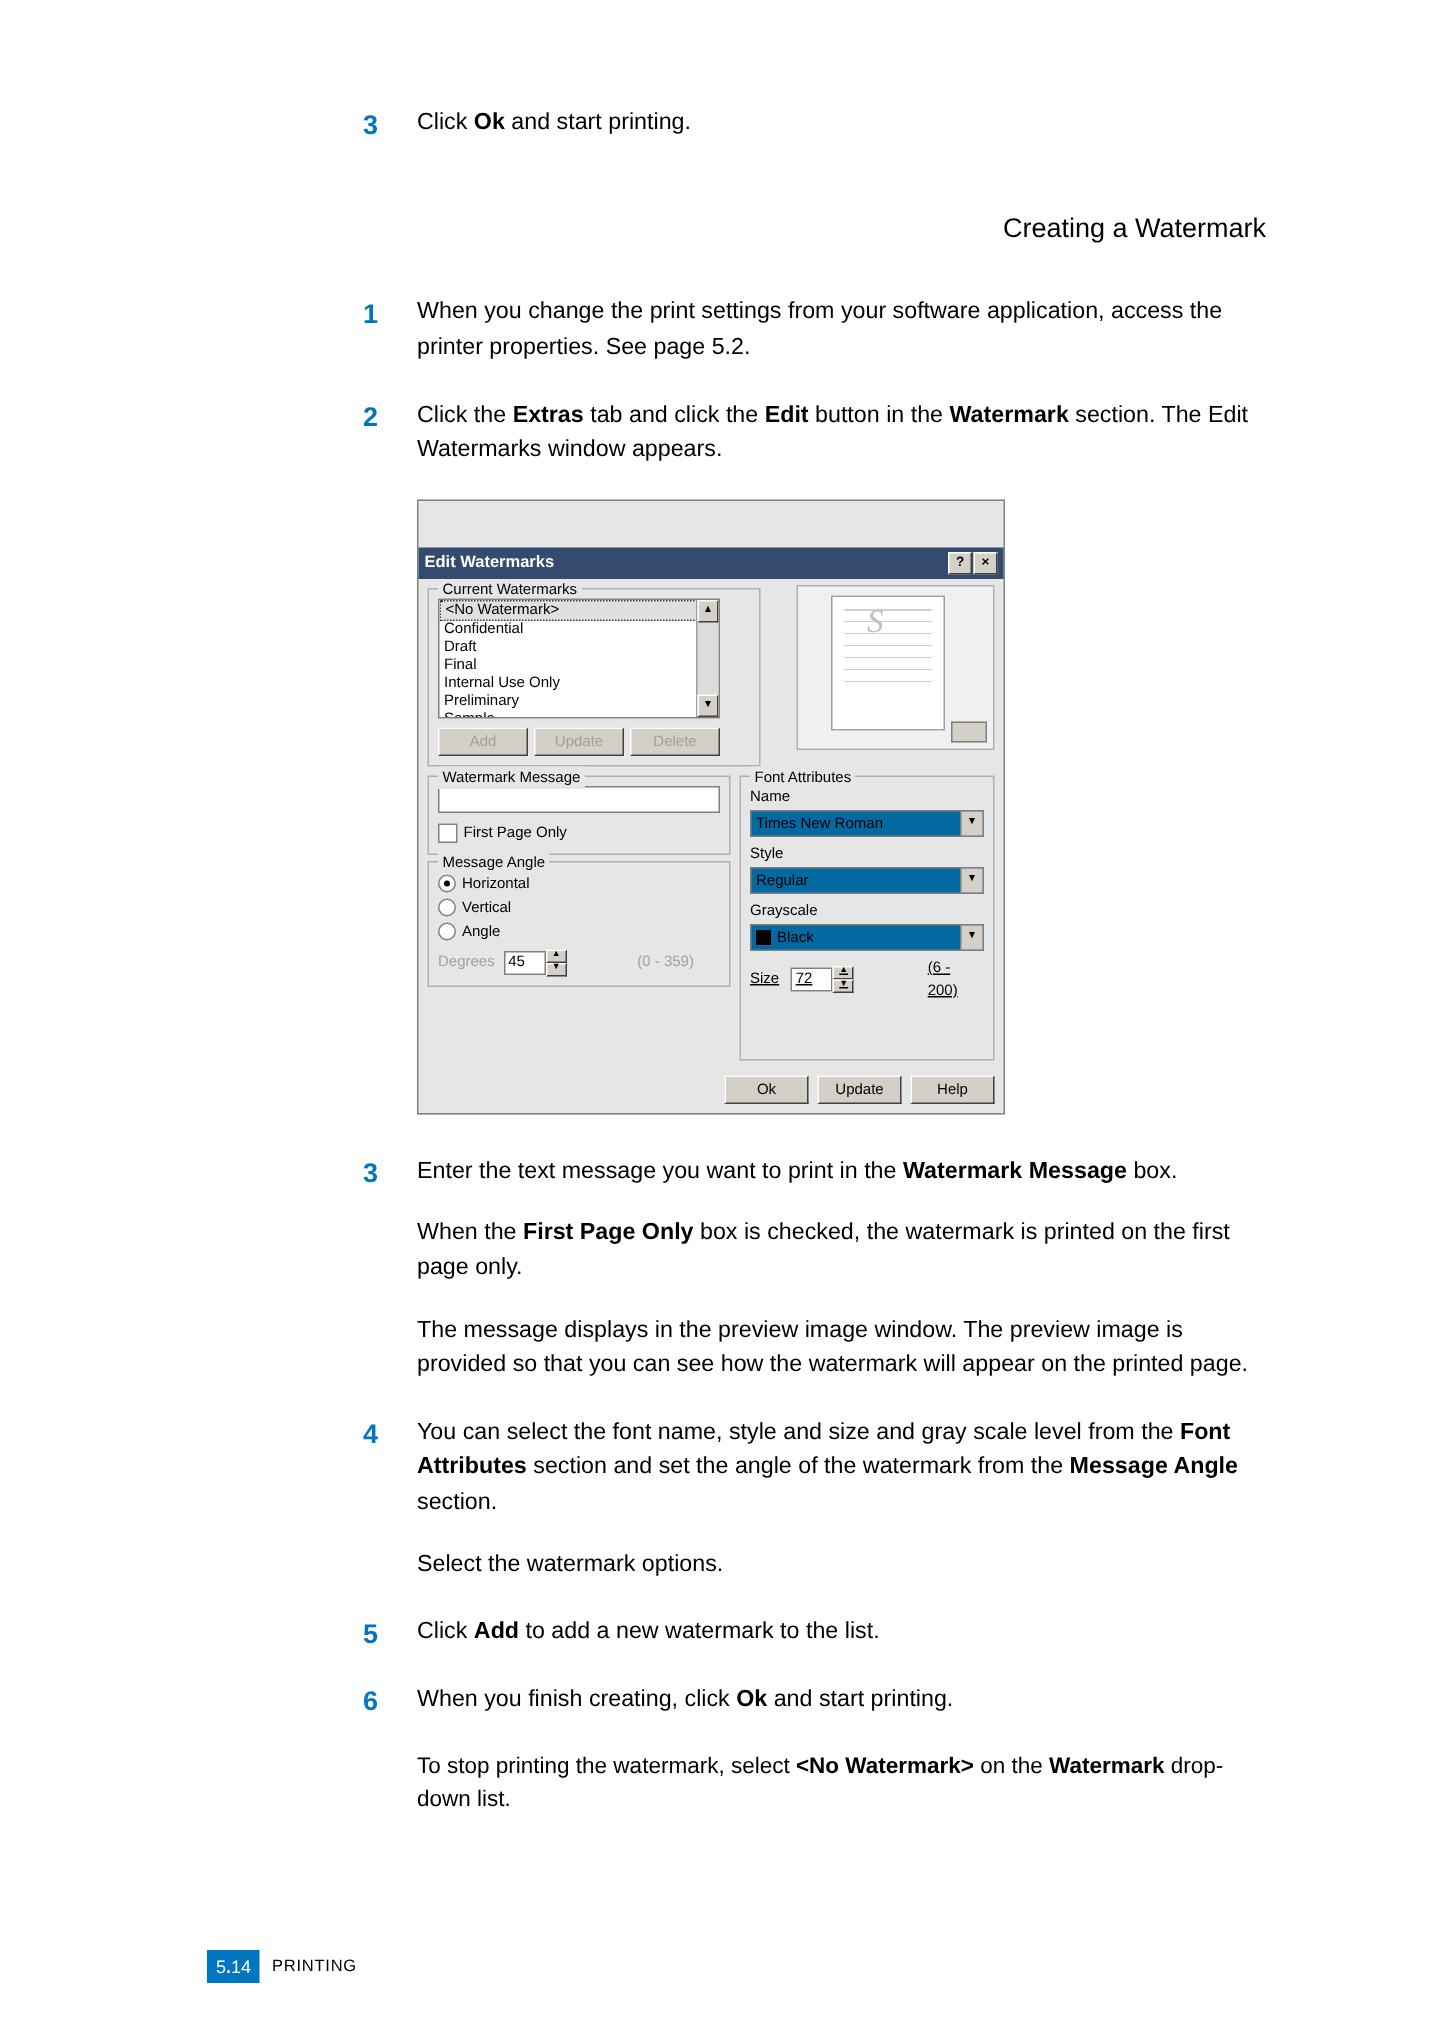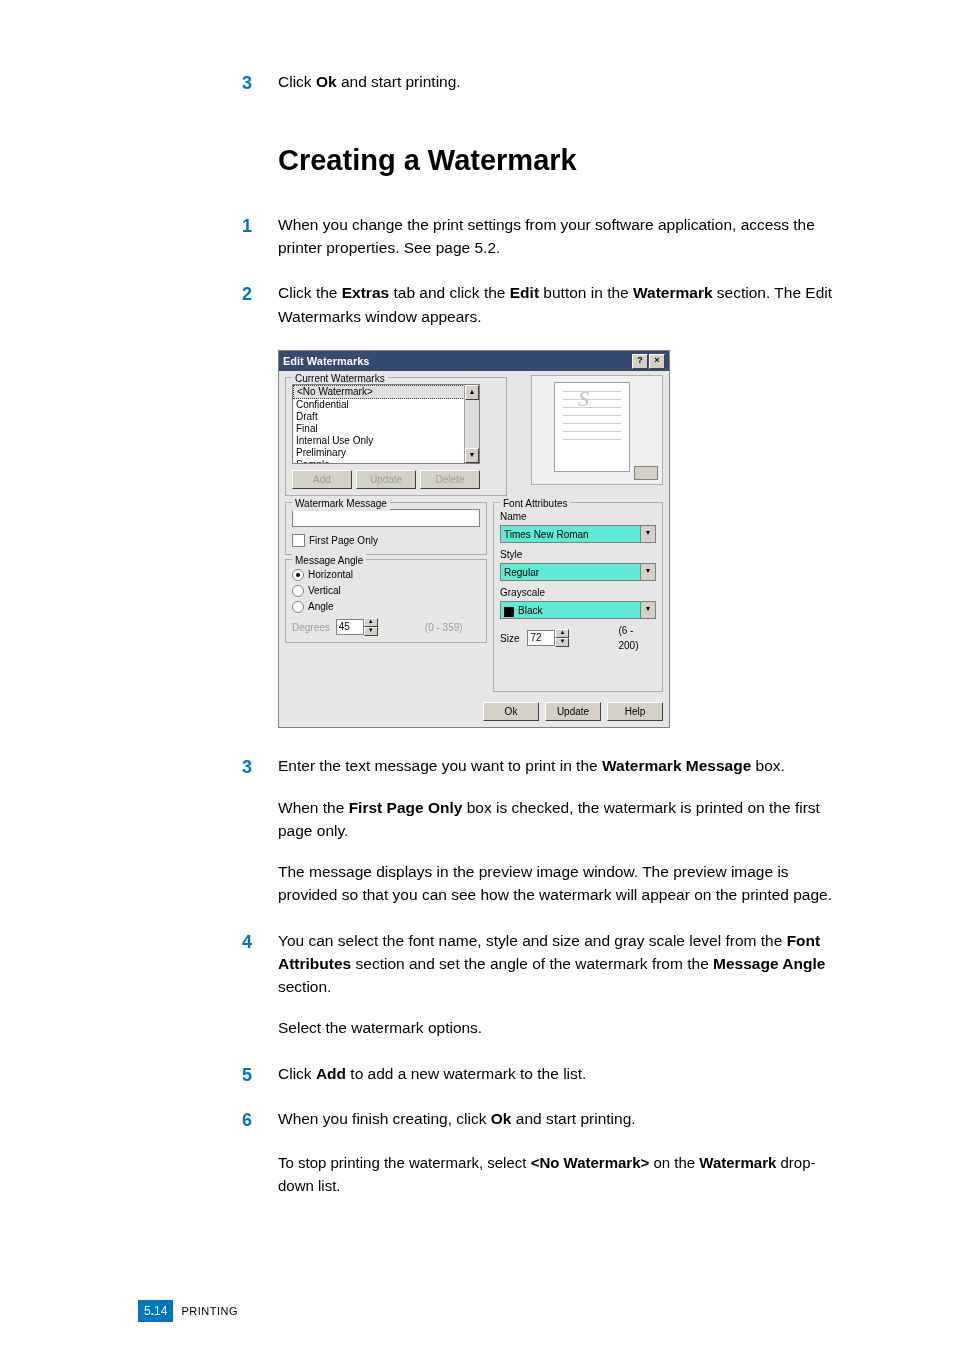--- a/index.html
+++ b/index.html
@@ -33,23 +33,24 @@
     font-weight: bold;
     font-size: 18px;
   }
   .step-body {
     font-size: 15.5px;
   }
   .step-body p {
     margin: 0 0 18px 0;
   }
   h2.section-title {
-    font-size: 29px;
-    font-weight: bold;
+    font-size: 18px;
+    font-weight: normal;
     margin: 46px 0 30px 0;
+    text-align: right;
   }
   b { font-weight: bold; }
   .footer {
     position: absolute;
     bottom: 24px;
     left: 100px;
     font-size: 11px;
     display: flex;
     align-items: center;
     padding-left: 38px;
@@ -82,20 +83,21 @@
   }
   .titlebar {
     background: linear-gradient(#344a6e, #344a6e);
     color: #fff;
     padding: 2px 4px;
     font-size: 11px;
     font-weight: bold;
     display: flex;
     align-items: center;
     justify-content: space-between;
+    margin-top: 31px;
   }
   .titlebar-buttons {
     display: flex;
     gap: 1px;
   }
   .tb-btn {
     width: 14px; height: 13px;
     background: #d4d0c8;
     border: 1px solid #fff;
     border-right-color: #404040;
@@ -293,21 +295,21 @@
   }
   .rangetxt {
     font-size: 10px;
     color: #a0a0a0;
     margin-left: 41px;
   }
   .combo {
     display: flex;
     height: 16px;
     border: 1px solid #808080;
-    background: #5eead4;
+    background: #0369a1;
     margin-top: 1px;
     margin-bottom: 4px;
   }
   .combo-val {
     flex: 1;
     font-size: 10px;
     padding: 1px 3px;
   }
   .combo-btn {
     width: 14px;
@@ -322,20 +324,21 @@
     width: 10px; height: 10px;
     background: #000;
     margin-right: 4px;
     vertical-align: middle;
   }
   .sizerow {
     display: flex;
     align-items: center;
     gap: 8px;
     margin-top: 2px;
+    text-decoration: underline;
   }
   .dlg-footer {
     display: flex;
     justify-content: flex-end;
     gap: 6px;
     margin-top: 6px;
   }
   .dlg-footer .winbtn { width: 54px; }
 </style>
 </head>

